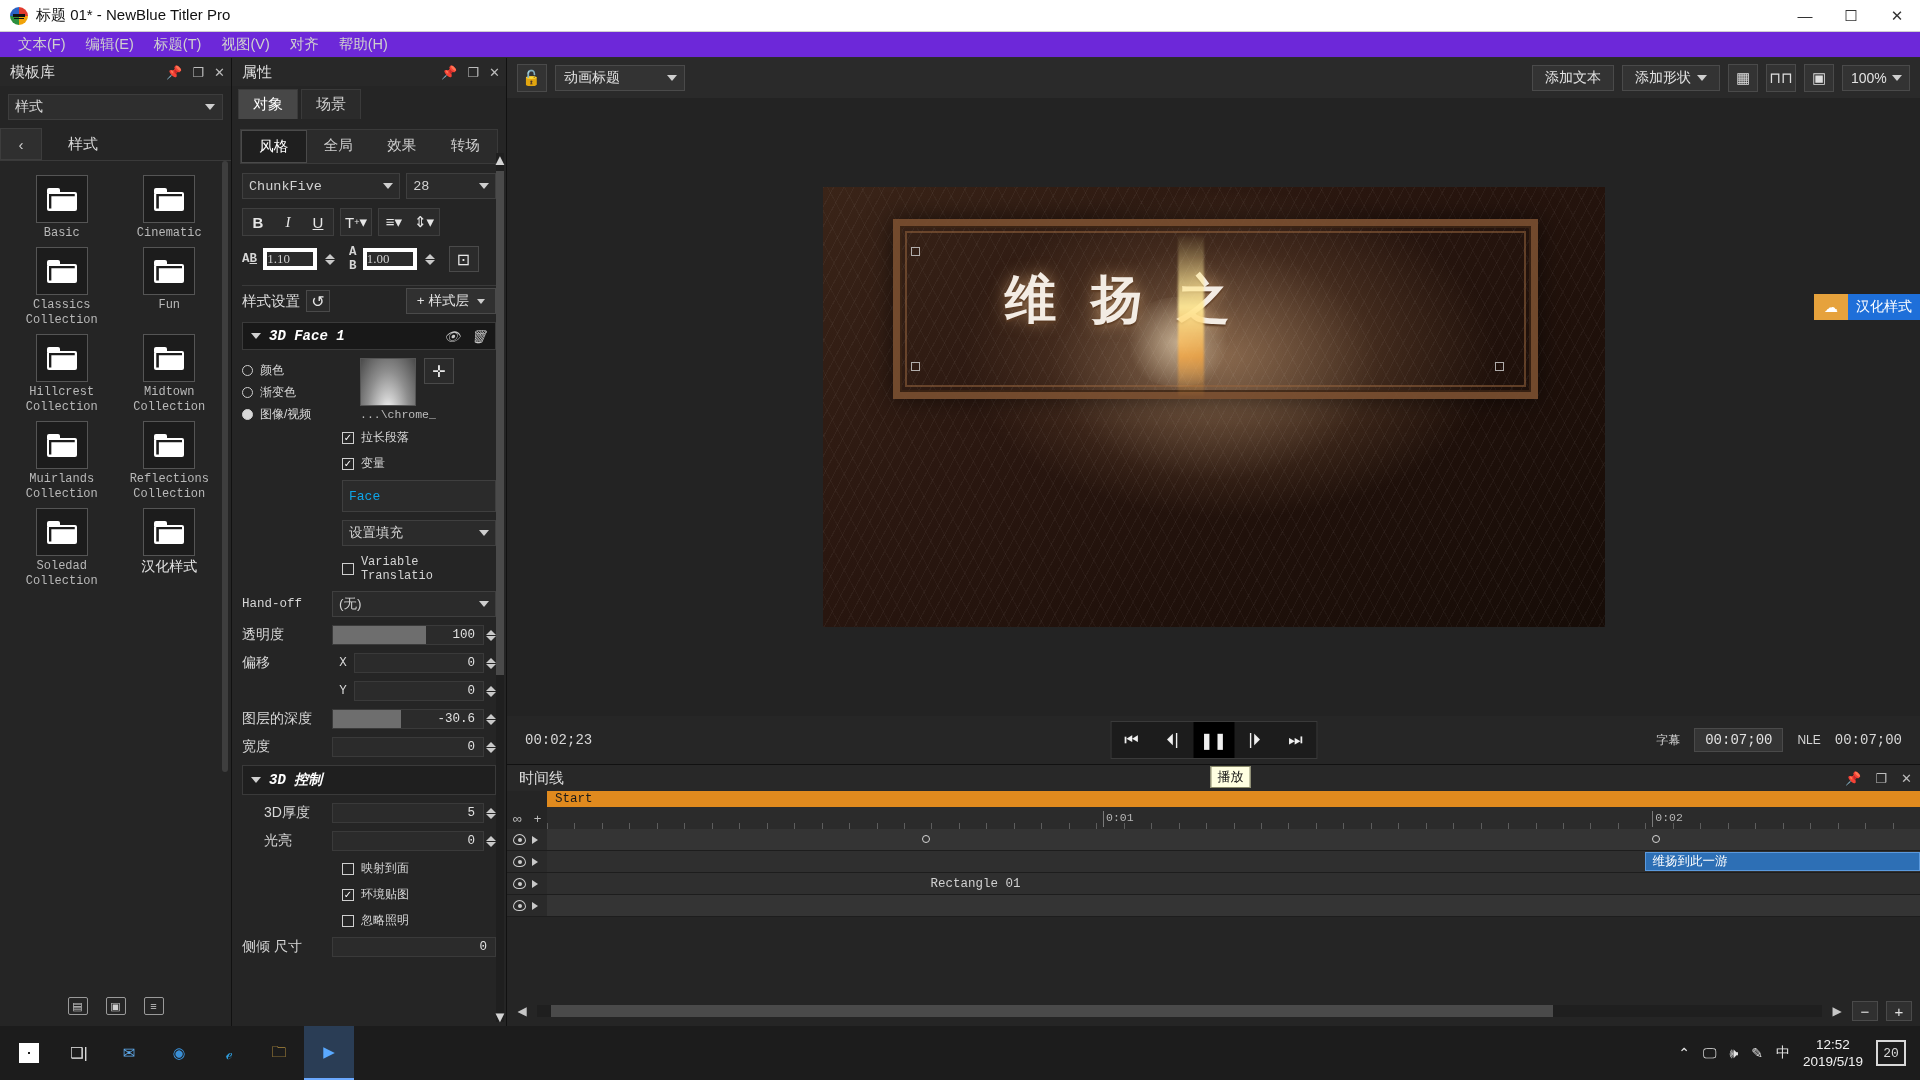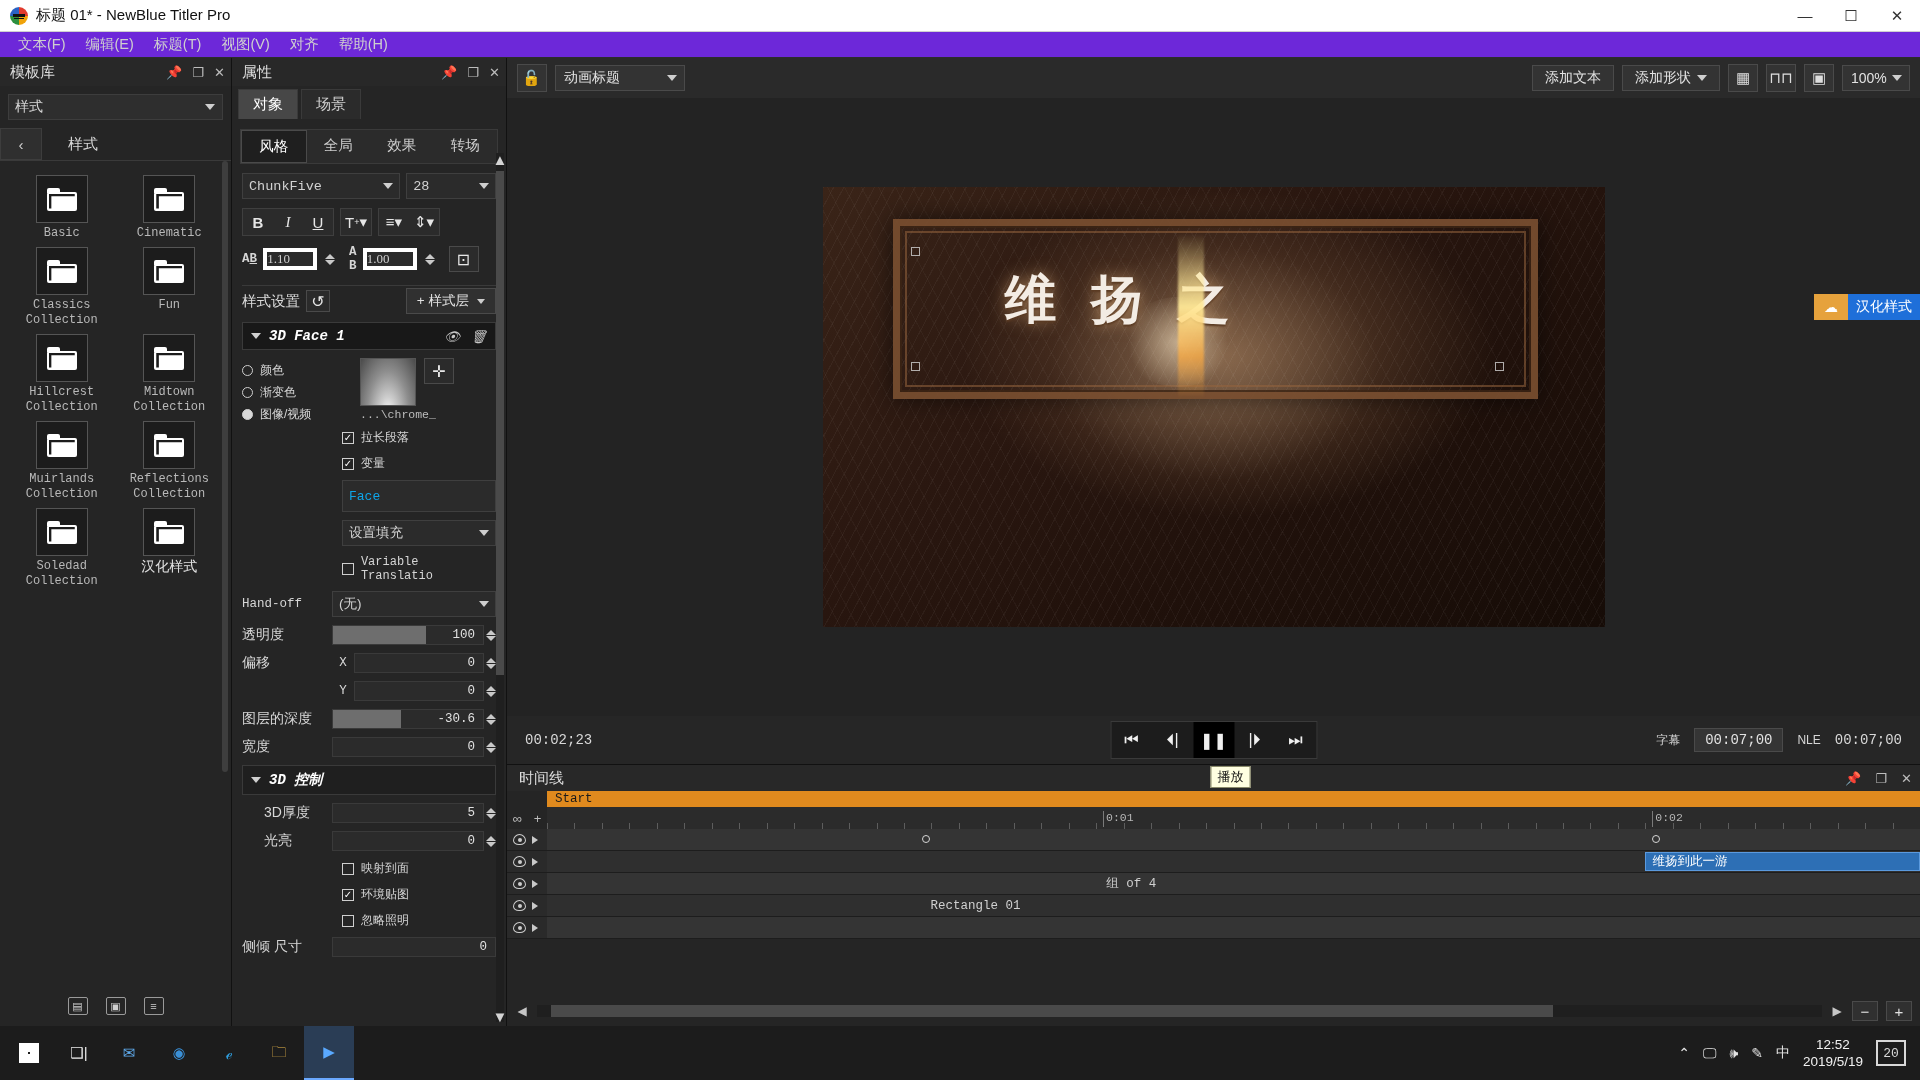--- a/index.html
+++ b/index.html
@@ -745,31 +745,20 @@
               <div class="gut">
                 <span class="eye">
                   <i></i>
                 </span>
                 <span class="arw"></span>
               </div>
               <div class="lane">
                 <div class="clip blue" style="left:80%;width:20%">维扬到此一游</div>
               </div>
             </div>
-            <div class="trow">
-              <div class="gut">
-                <span class="eye">
-                  <i></i>
-                </span>
-                <span class="arw"></span>
-              </div>
-              <div class="lane">
-                <div class="clip plain" style="left:40.3%;width:59.7%">组 of 4</div>
-              </div>
-            </div>
             <div class="trow alt">
               <div class="gut">
                 <span class="eye">
                   <i></i>
                 </span>
                 <span class="arw"></span>
               </div>
               <div class="lane">
                 <div class="clip plain" style="left:27.5%;width:72.5%">Rectangle 01</div>
               </div>

